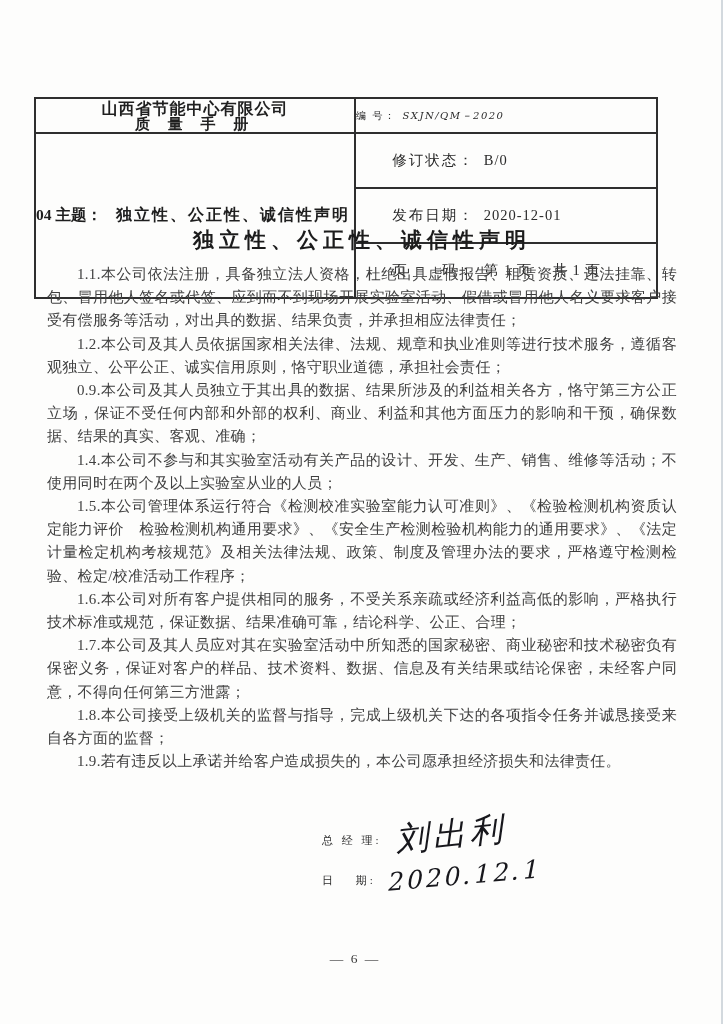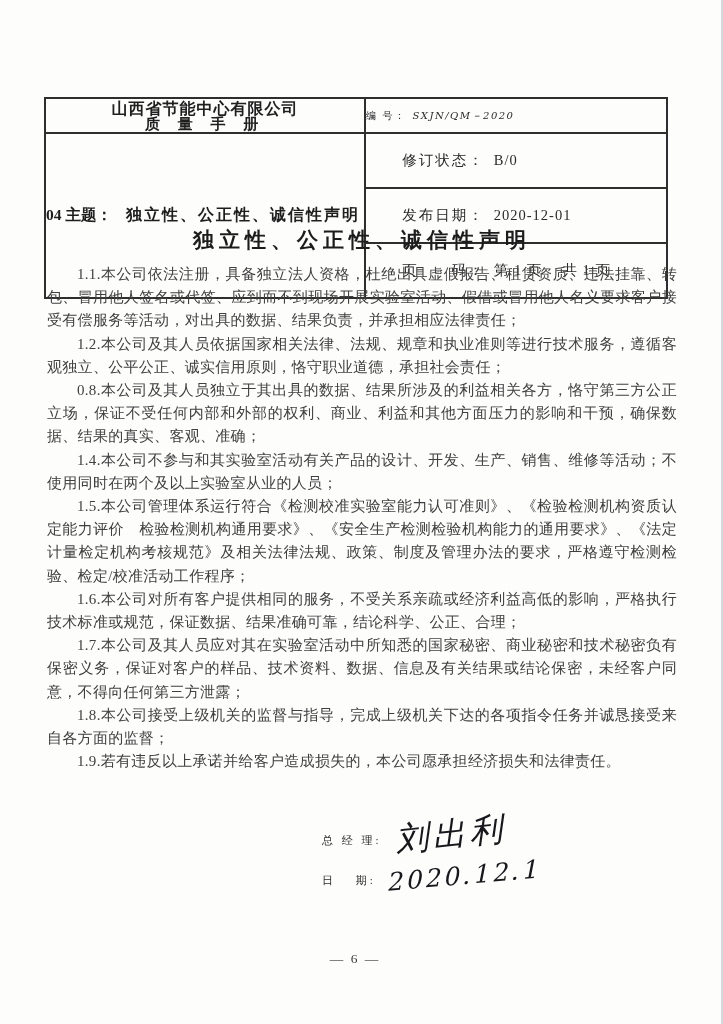--- a/index.html
+++ b/index.html
@@ -15,21 +15,21 @@
     background:#fdfdfc;
     color:#262626;
   }
   .scan-edge-right{
     position:absolute;right:0;top:0;bottom:0;width:2px;
     background:#d3d9de;
   }
 
   
   table.header-table{
-    position:absolute;left:44px;top:97px;
+    position:absolute;left:34px;top:97px;
     width:622px;
     border-collapse:collapse;
     table-layout:fixed;
   }
   table.header-table td{
     border:2px solid #2e2e2e;
     padding:0;
     vertical-align:middle;
   }
   table.header-table col.c1{width:320px;}
@@ -165,21 +165,21 @@
           <span class="lbl">页　　码：</span><span class="meta-val">第 1 页　 共 1 页</span>
         </td>
       </tr>
     </tbody>
   </table>
 
   <div class="content">
     <h1 class="doc-title">独立性、公正性、诚信性声明</h1>
     <p class="para">1.1.本公司依法注册，具备独立法人资格，杜绝出具虚假报告、租赁资质、违法挂靠、转包、冒用他人签名或代签、应到而不到现场开展实验室活动、假借或冒用他人名义要求客户接受有偿服务等活动，对出具的数据、结果负责，并承担相应法律责任；</p>
     <p class="para">1.2.本公司及其人员依据国家相关法律、法规、规章和执业准则等进行技术服务，遵循客观独立、公平公正、诚实信用原则，恪守职业道德，承担社会责任；</p>
-    <p class="para">0.8.本公司及其人员独立于其出具的数据、结果所涉及的利益相关各方，恪守第三方公正立场，保证不受任何内部和外部的权利、商业、利益和其他方面压力的影响和干预，确保数据、结果的真实、客观、准确；</p>
+    <p class="para">0.9.本公司及其人员独立于其出具的数据、结果所涉及的利益相关各方，恪守第三方公正立场，保证不受任何内部和外部的权利、商业、利益和其他方面压力的影响和干预，确保数据、结果的真实、客观、准确；</p>
     <p class="para">1.4.本公司不参与和其实验室活动有关产品的设计、开发、生产、销售、维修等活动；不使用同时在两个及以上实验室从业的人员；</p>
     <p class="para">1.5.本公司管理体系运行符合《检测校准实验室能力认可准则》、《检验检测机构资质认定能力评价　检验检测机构通用要求》、《安全生产检测检验机构能力的通用要求》、《法定计量检定机构考核规范》及相关法律法规、政策、制度及管理办法的要求，严格遵守检测检验、检定/校准活动工作程序；</p>
     <p class="para">1.6.本公司对所有客户提供相同的服务，不受关系亲疏或经济利益高低的影响，严格执行技术标准或规范，保证数据、结果准确可靠，结论科学、公正、合理；</p>
     <p class="para">1.7.本公司及其人员应对其在实验室活动中所知悉的国家秘密、商业秘密和技术秘密负有保密义务，保证对客户的样品、技术资料、数据、信息及有关结果或结论保密，未经客户同意，不得向任何第三方泄露；</p>
     <p class="para">1.8.本公司接受上级机关的监督与指导，完成上级机关下达的各项指令任务并诚恳接受来自各方面的监督；</p>
     <p class="para">1.9.若有违反以上承诺并给客户造成损失的，本公司愿承担经济损失和法律责任。</p>
   </div>
 
   <div class="sig-row sig-manager">
     <span class="sig-label">总 经 理:</span><span class="hand hand-name">刘出利</span>

